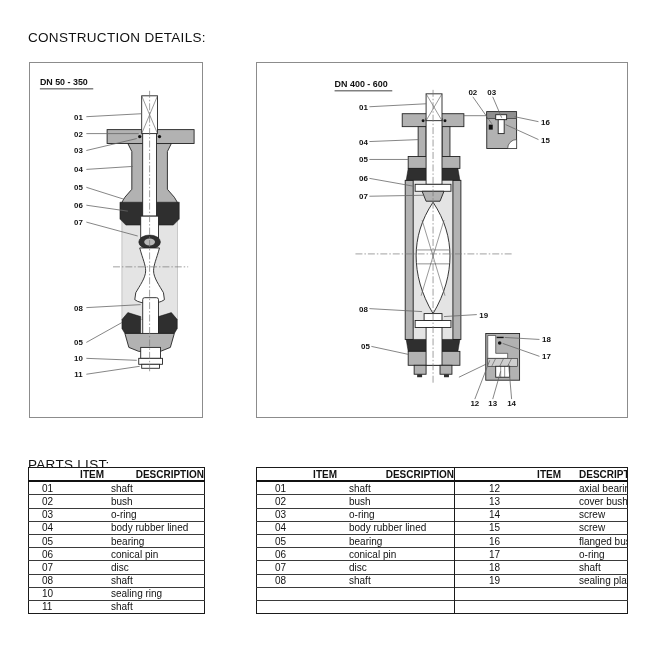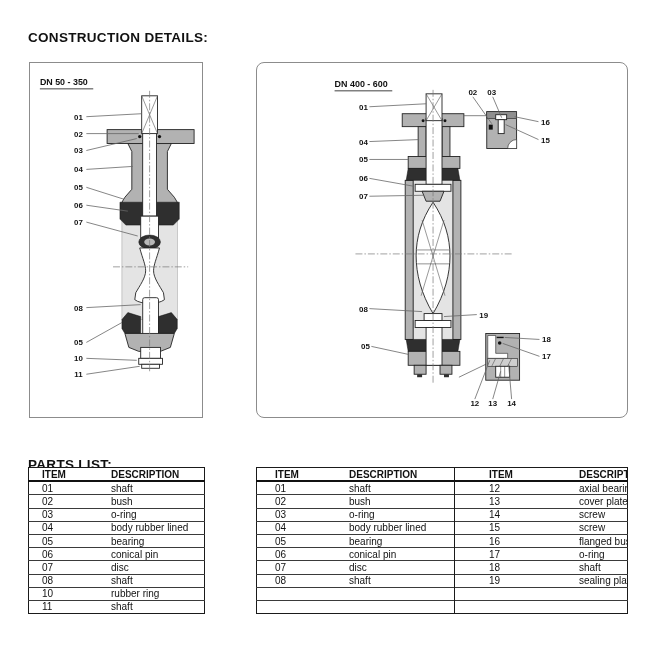--- a/index.html
+++ b/index.html
@@ -1,41 +1,41 @@
 <!DOCTYPE html>
 <html style="--metal: #b2b2b2; --dark: #2f2f2f; --pipe: #e4e4e4;"><head>
 <meta charset="utf-8">
 <style>
   html,body{margin:0;padding:0;background:#fff;}
   body{width:650px;height:650px;position:relative;font-family:"Liberation Sans",sans-serif;color:#111;}
-  .h-title{position:absolute;left:28px;font-weight:bold;font-size:13.5px;letter-spacing:.3px;white-space:nowrap;}
+  .h-title{position:absolute;left:28px;font-weight:normal;font-size:13.5px;letter-spacing:.3px;white-space:nowrap;}
   #title-construction{top:30px;}
   #title-parts{top:457px;}
   .panel{position:absolute;top:62px;height:356px;border:1px solid #8c8c8c;box-sizing:border-box;background:#fff;}
   #panel-left{left:29px;width:174px;}
-  #panel-right{left:256px;width:372px;border-radius:8px;}
+  #panel-right{left:256px;width:372px;}
   .panel svg{display:block;width:100%;height:100%;}
 
   
   .metal{fill:var(--metal,#b2b2b2);stroke:#222;stroke-width:.9;}
   .dark{fill:var(--dark,#2f2f2f);stroke:#111;stroke-width:.5;}
   .white{fill:#fff;stroke:#222;stroke-width:.9;}
   .pipe{fill:var(--pipe,#e4e4e4);stroke:#9a9a9a;stroke-width:.5;}
   .hatch{stroke:#555;stroke-width:.6;fill:none;}
   .leader{stroke:#666;stroke-width:.8;fill:none;}
   .cline{stroke:#777;stroke-width:.7;stroke-dasharray:7 2 1.5 2;fill:none;}
   .callout{font:bold 8px "Liberation Sans",sans-serif;fill:#111;}
   .dnlabel{font:bold 9px "Liberation Sans",sans-serif;fill:#111;}
 
   
   table.parts{position:absolute;top:467px;border-collapse:collapse;table-layout:fixed;
     border:1.5px solid #1a1a1a;font-size:10px;background:#fff;}
   #parts-table-left{left:28px;width:177px;}
   #parts-table-right{left:256px;width:372px;}
-  table.parts th{font-weight:bold;text-align:left;border-bottom:2px solid #111;}
+  table.parts th{font-weight:bold;text-align:right;border-bottom:2px solid #111;}
   table.parts td,table.parts th{height:12.2px;padding:0;vertical-align:middle;white-space:nowrap;overflow:hidden;}
   table.parts td{border-top:1px solid #3a3a3a;}
   #parts-table-left .c-item{width:62px;padding-left:13px;}
   #parts-table-left .c-desc{padding-left:7px;}
   #parts-table-right .c-item1{width:62px;padding-left:18px;}
   #parts-table-right .c-desc1{width:105px;padding-left:12px;}
   #parts-table-right .c-item2{width:72px;padding-left:34px;border-left:1px solid #1a1a1a;}
   #parts-table-right .c-desc2{padding-left:18px;}
 </style>
 </head>
@@ -249,21 +249,21 @@
     <tr>
         <td class="c-item">07</td>
         <td class="c-desc">disc</td>
       </tr>
     <tr>
         <td class="c-item">08</td>
         <td class="c-desc">shaft</td>
       </tr>
     <tr>
         <td class="c-item">10</td>
-        <td class="c-desc">rubber ring</td>
+        <td class="c-desc">sealing ring</td>
       </tr>
     <tr>
         <td class="c-item">11</td>
         <td class="c-desc">shaft</td>
       </tr>
   </tbody>
 </table>
 
 <table class="parts" id="parts-table-right">
   <thead>
@@ -278,21 +278,21 @@
     <tr>
         <td class="c-item1">01</td>
         <td class="c-desc1">shaft</td>
         <td class="c-item2">12</td>
         <td class="c-desc2">axial bearing</td>
       </tr>
     <tr>
         <td class="c-item1">02</td>
         <td class="c-desc1">bush</td>
         <td class="c-item2">13</td>
-        <td class="c-desc2">cover plate</td>
+        <td class="c-desc2">cover bush</td>
       </tr>
     <tr>
         <td class="c-item1">03</td>
         <td class="c-desc1">o-ring</td>
         <td class="c-item2">14</td>
         <td class="c-desc2">screw</td>
       </tr>
     <tr>
         <td class="c-item1">04</td>
         <td class="c-desc1">body rubber lined</td>

